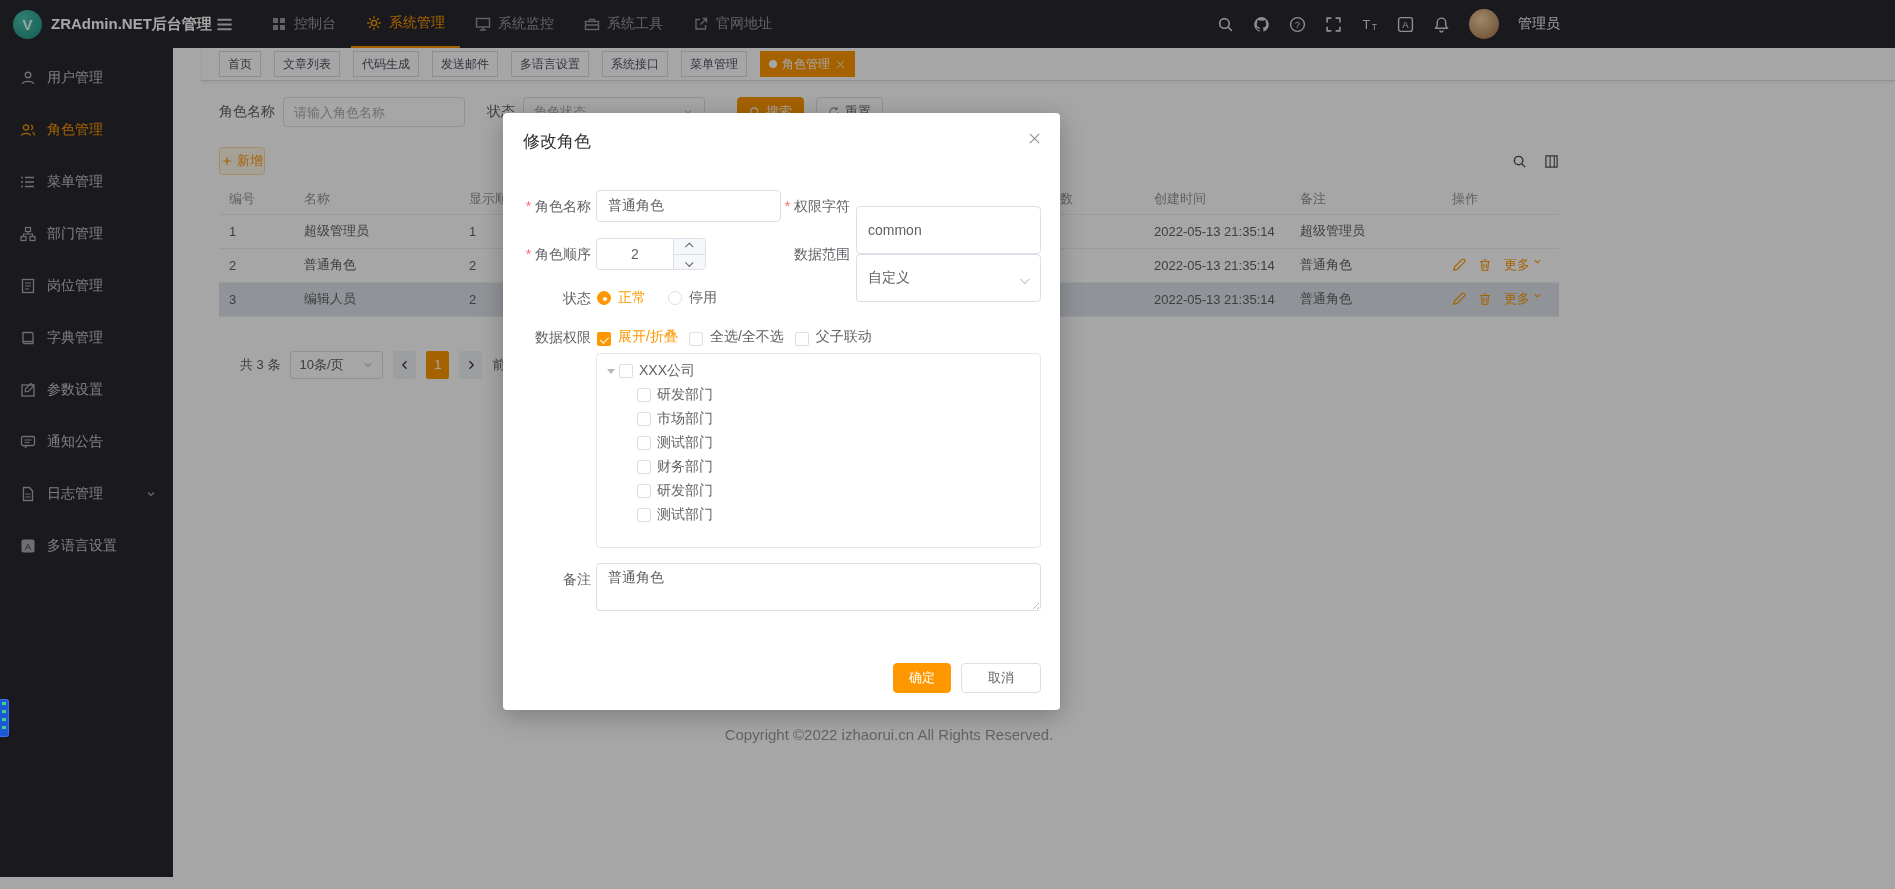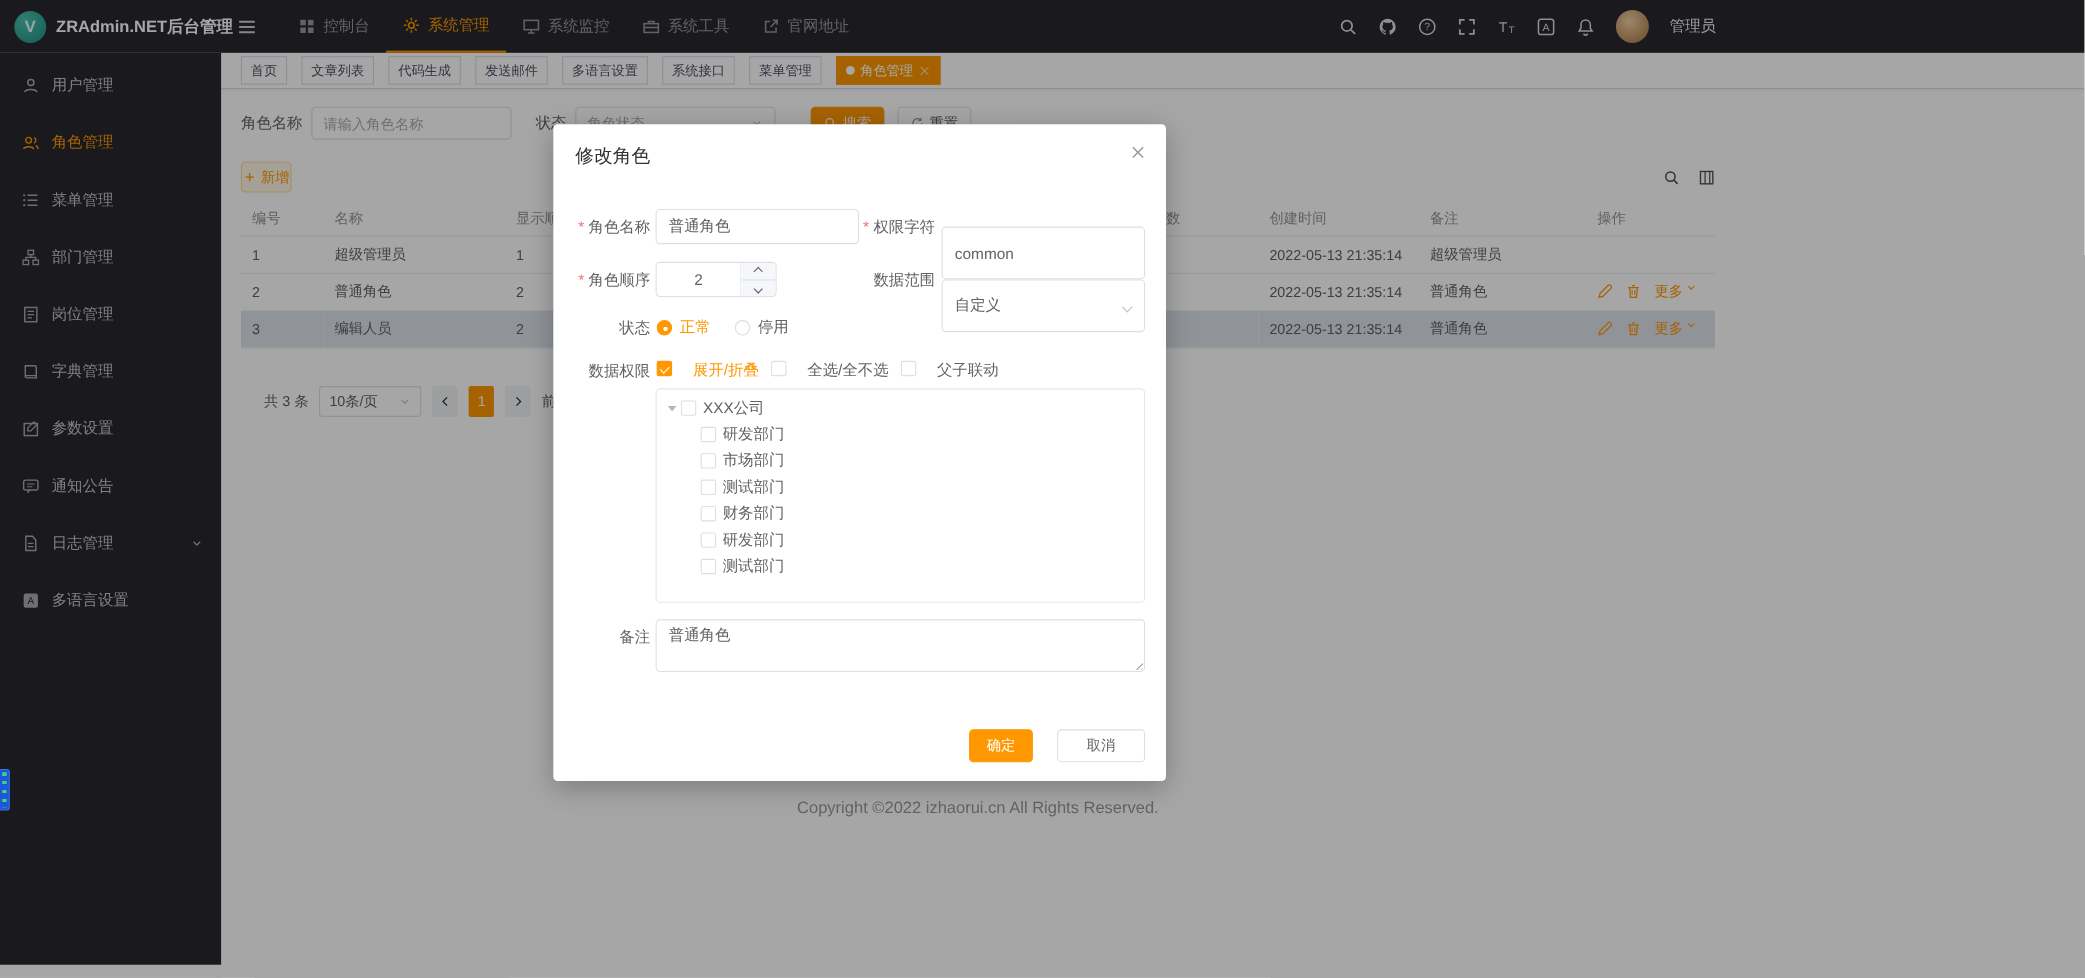--- a/index.html
+++ b/index.html
@@ -21,21 +21,21 @@
 .topnav-item .icon{color:#97989e}
 .topnav-item.active{color:#ff9700;border-bottom:2px solid #ff9700}
 .topnav-item.active .icon{color:#ff9700}
 .header-right{position:absolute;right:335px;top:0;height:48px;display:flex;align-items:center;gap:19px}
 .header-right .icon{color:#dcdce0;cursor:pointer}
 .header-right .icon svg{width:17px;height:17px}
 .avatar{width:30px;height:30px;border-radius:50%;background:radial-gradient(circle at 40% 35%,#f2cfa5,#a2713f);flex:none}
 .username{color:#f2f2f2;font-size:14px;white-space:nowrap}
 
 
-.sidebar{position:absolute;top:48px;left:0;width:201px;bottom:12px;background:#28292e;z-index:1;padding-top:4px}
+.sidebar{position:absolute;top:48px;left:0;width:173px;bottom:12px;background:#28292e;z-index:1;padding-top:4px}
 .side-item{height:52px;display:flex;align-items:center;padding:0 16px 0 20px;gap:11px;color:#c3c5cc;font-size:14px;cursor:pointer}
 .side-item .icon{color:#a9abb3}
 .side-item.active{color:#ff9700}
 .side-item.active .icon{color:#ff9700}
 .side-chev{margin-left:auto;color:#8a8c93}
 .side-chev svg{width:12px;height:12px}
 
 
 .main{position:absolute;left:201px;top:48px;right:0;bottom:0;background:#fff}
 .tabbar{height:33px;background:#fff;border-bottom:1px solid #d8dce5;box-shadow:0 1px 3px rgba(0,21,41,.08);display:flex;align-items:center;gap:13px;padding-left:18px}
@@ -114,37 +114,37 @@
 .num-btn{flex:1;background:#f5f7fa;display:flex;align-items:center;justify-content:center;cursor:pointer}
 .num-btn .chev{width:6px;height:6px}
 .nb2{border-top:1px solid #dcdfe6}
 .h-group{position:absolute;left:94px;top:0;height:32px;display:flex;align-items:center}
 .radio-item{display:flex;align-items:center;gap:7px;margin-right:22px;cursor:pointer}
 .radio{width:14px;height:14px;border-radius:50%;border:1px solid #dcdfe6;background:#fff;position:relative;flex:none}
 .radio.checked{background:#ff9700;border-color:#ff9700}
 .radio.checked::after{content:"";position:absolute;left:4.5px;top:4.5px;width:4px;height:4px;border-radius:50%;background:#fff}
 .opt-label{font-size:14px;color:#606266;white-space:nowrap}
 .radio-item.on .opt-label{color:#ff9700}
-.cb-item{display:flex;align-items:flex-start;gap:19px;margin-right:11px;cursor:pointer}
+.cb-item{display:flex;align-items:flex-end;gap:7px;margin-right:11px;cursor:pointer}
 .cb{width:14px;height:14px;border:1px solid #dcdfe6;border-radius:2px;background:#fff;position:relative;flex:none}
 .cb.checked{background:#ff9700;border-color:#ff9700}
 .cb.checked::after{content:"";position:absolute;left:4px;top:1.5px;width:3.5px;height:7px;border-right:1.6px solid #fff;border-bottom:1.6px solid #fff;transform:rotate(45deg)}
 .cb-item.on .opt-label{color:#ff9700}
 .tree-box{position:absolute;left:93px;top:240px;width:445px;height:195px;border:1px solid #e4e7ed;border-radius:4px;padding-top:5px;overflow:hidden}
 .t-row{height:24px;display:flex;align-items:center;cursor:pointer}
 .t-row.root{padding-left:6px}
 .t-row.child{padding-left:24px}
 .caret{width:16px;display:flex;align-items:center;justify-content:center;flex:none}
 .caret::after{content:"";border-top:5px solid #b4b8bf;border-left:4px solid transparent;border-right:4px solid transparent}
 .caret.empty::after{border-top-color:transparent}
 .t-row .cb{margin-right:6px}
 .t-label{font-size:14px;color:#606266;white-space:nowrap}
 .textarea{position:absolute;left:93px;top:0;width:445px;height:48px;border:1px solid #dcdfe6;border-radius:4px;padding:5px 11px;font-size:14px;color:#606266;background:#fff}
 .resize-h{position:absolute;right:1px;bottom:1px;width:9px;height:9px;background:repeating-linear-gradient(135deg,transparent 0 2px,#b4b8bf 2px 3px);clip-path:polygon(100% 0,100% 100%,0 100%)}
-.m-footer{position:absolute;top:550px;right:19px;display:flex;gap:22px}
+.m-footer{position:absolute;top:550px;right:19px;display:flex;gap:10px}
 .btn-confirm{height:30px;padding:0 15px;background:#ff9700;border:1px solid #ff9700;border-radius:4px;color:#fff;font-size:13px}
 .btn-cancel{height:30px;padding:0 26px;background:#fff;border:1px solid #dcdfe6;border-radius:4px;color:#606266;font-size:13px}
 
 
 .artifact{position:absolute;left:0;top:699px;width:9px;height:38px;z-index:70;background:#1d58d8;border:1px solid #3a6fe8;border-left:none;border-radius:0 3px 3px 0;overflow:hidden}
 .artifact::after{content:"";position:absolute;inset:2px;background:repeating-linear-gradient(180deg,#43d27f 0 3px,transparent 3px 8px)}
 </style>
 </head>
 <body>
 

